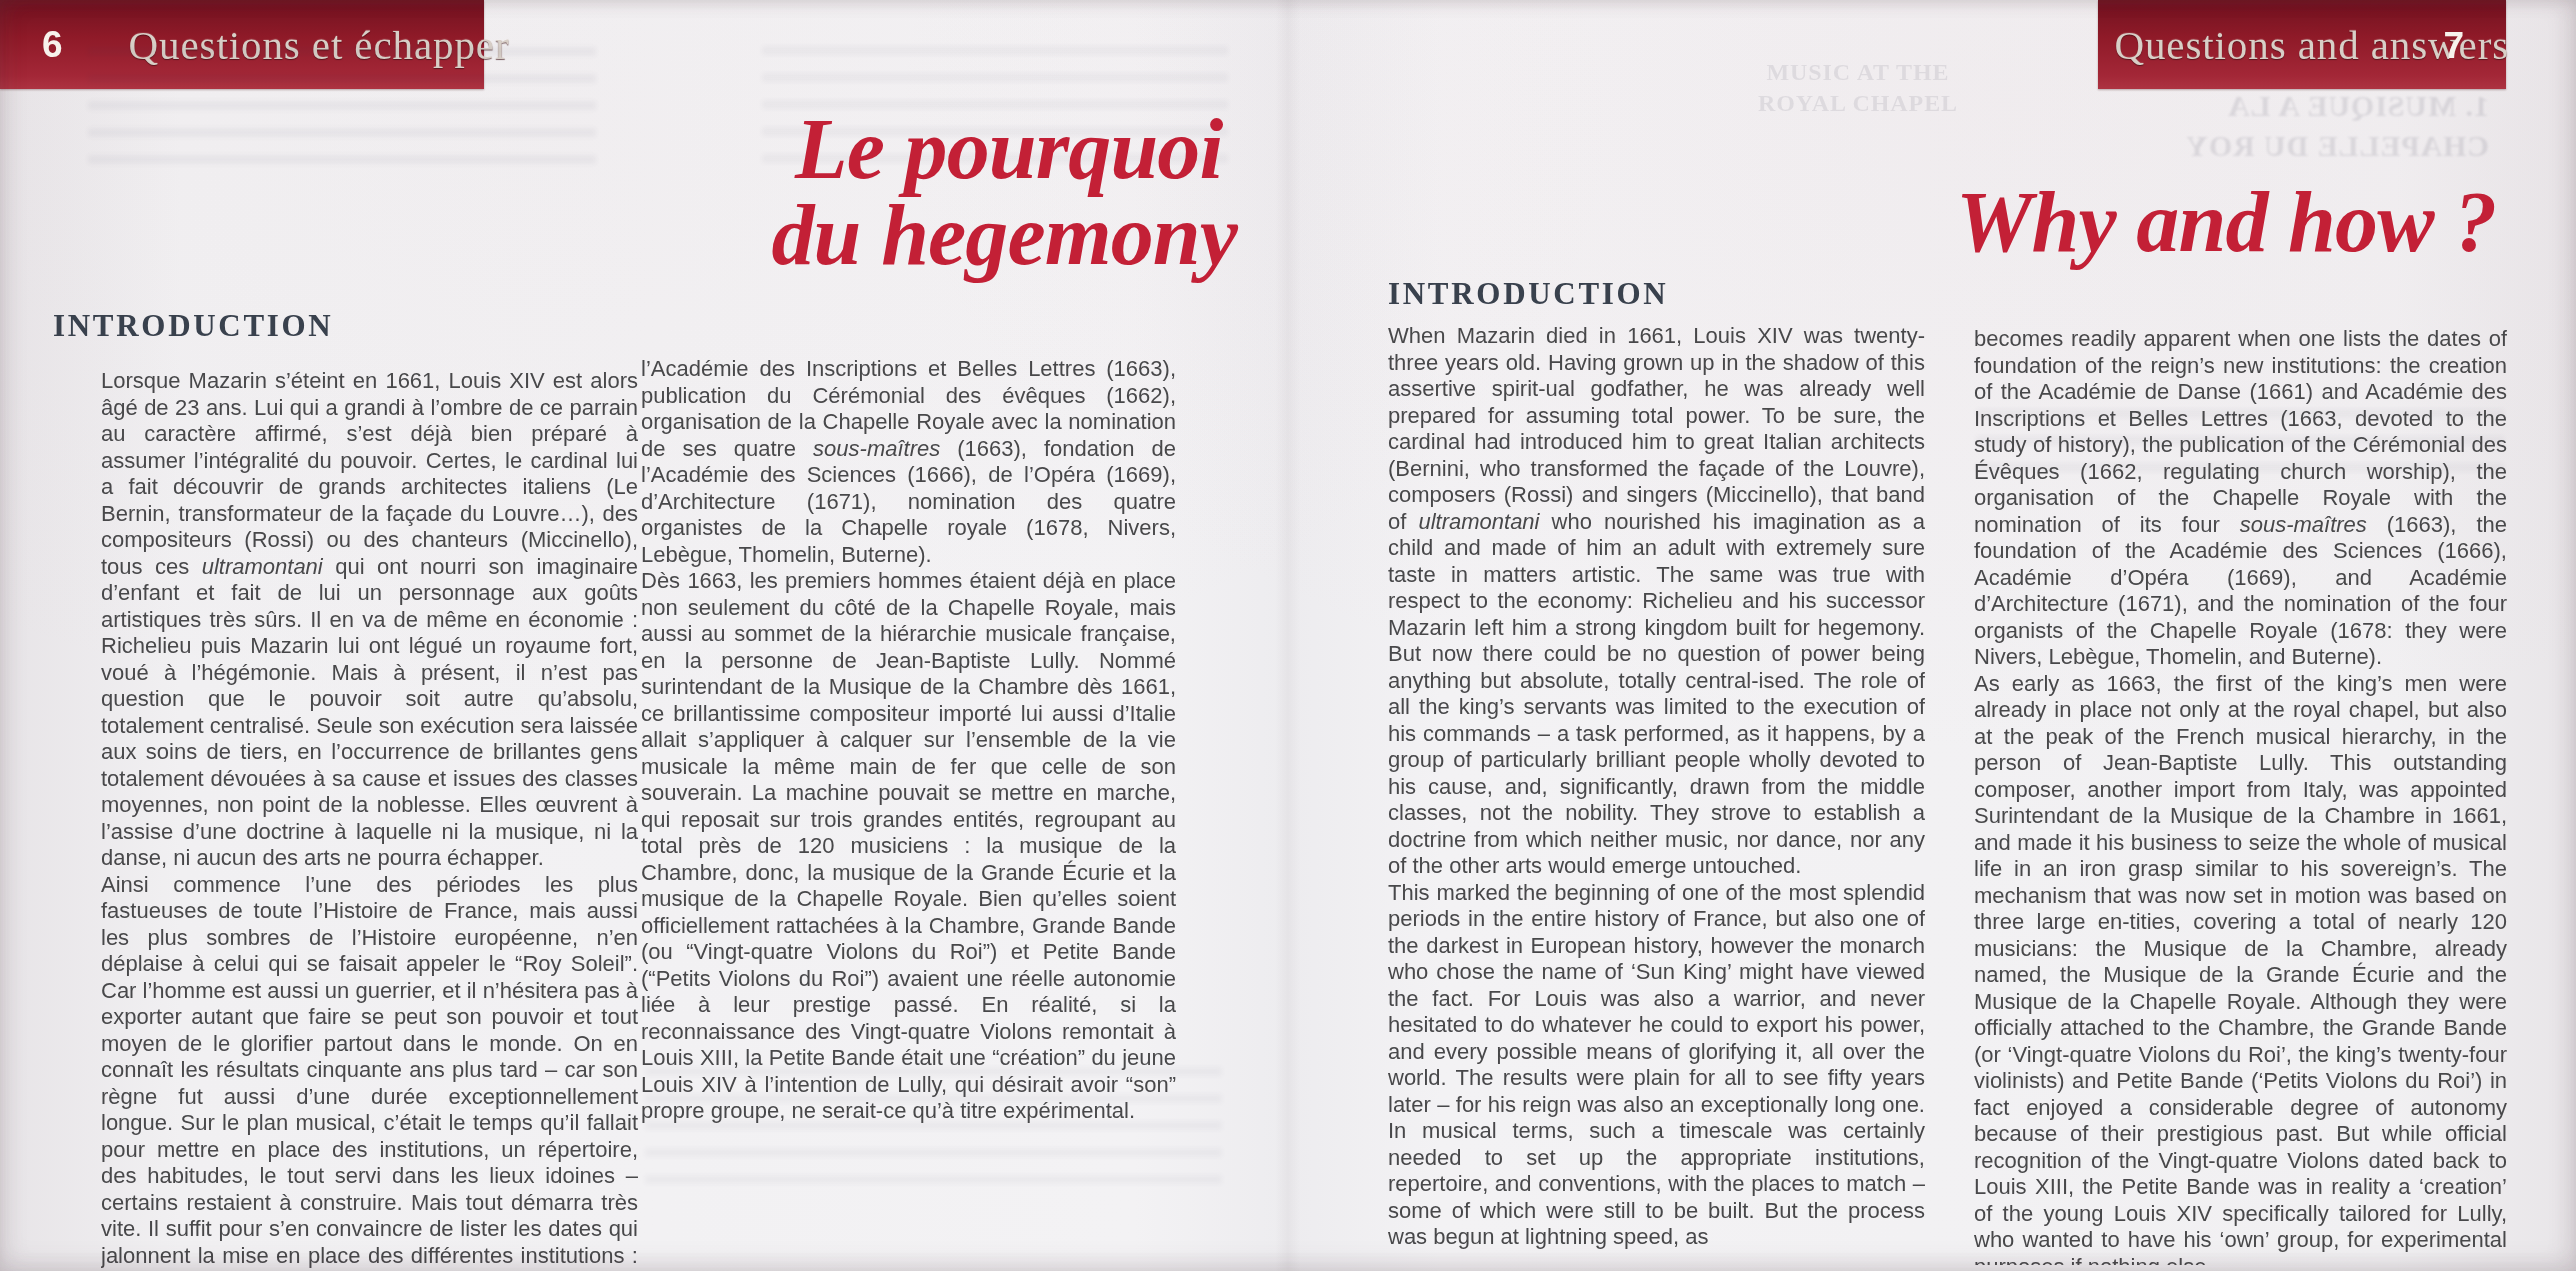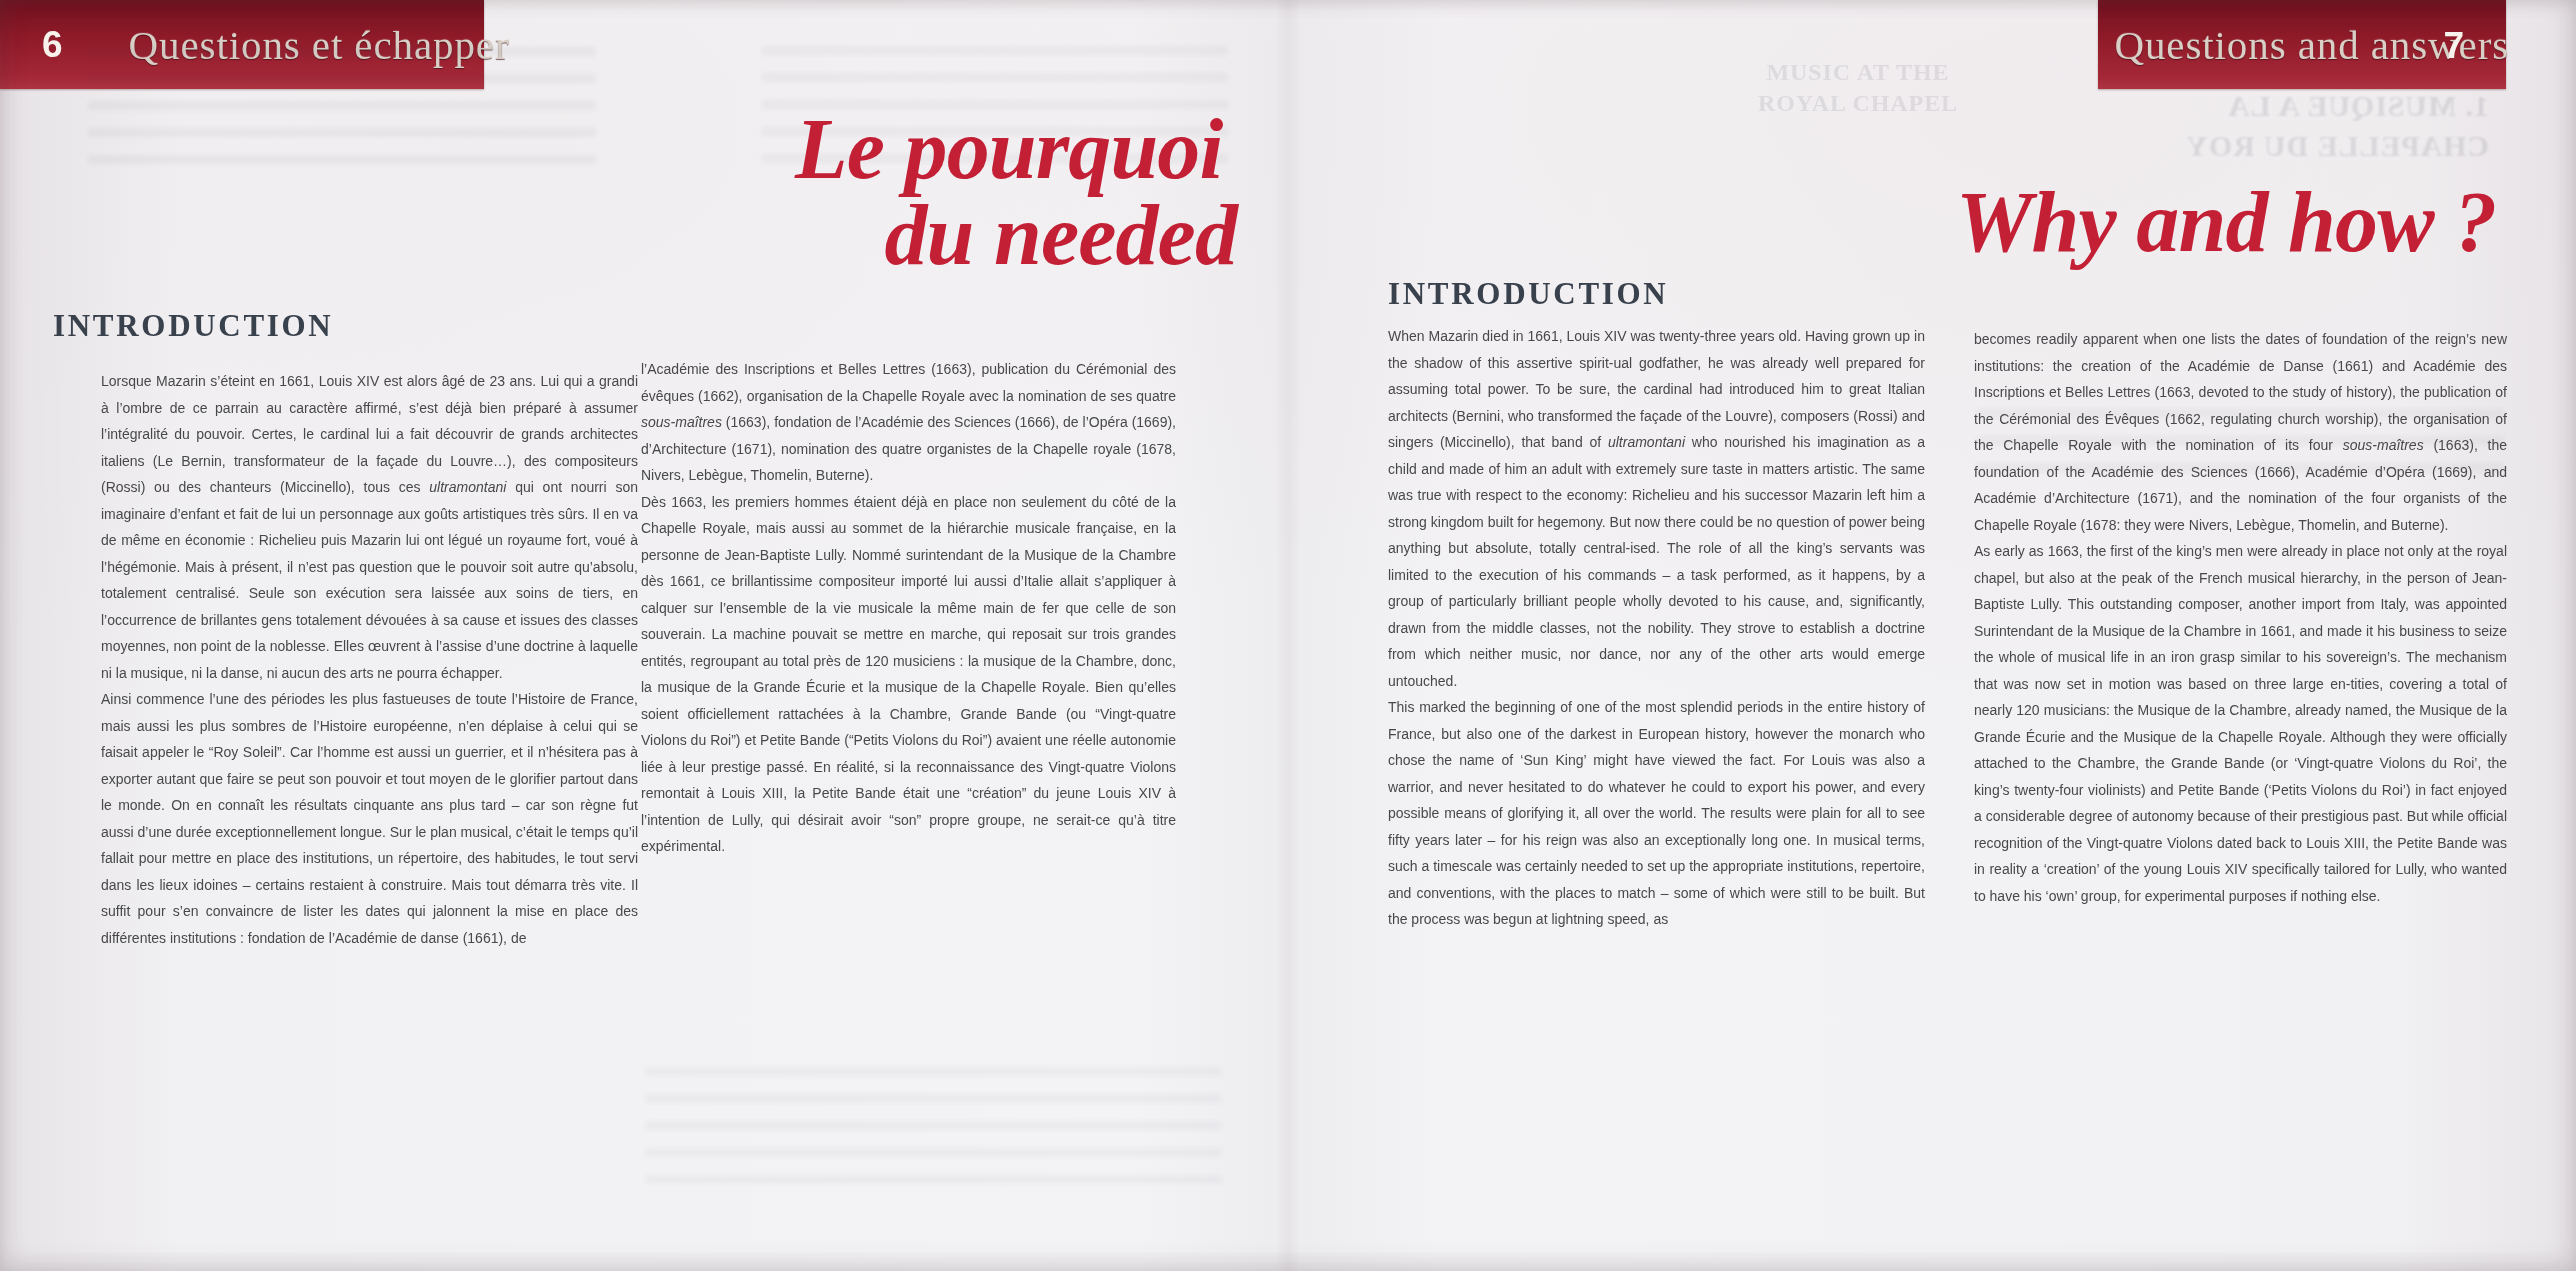--- a/index.html
+++ b/index.html
@@ -57,21 +57,21 @@
   .main-title-right{left:1956px;top:179px;white-space:nowrap;font-family:Liberation Serif, serif;}
   
   .section-heading{
     position:absolute;margin:0;color:var(--heading-color);
     font-family:"Liberation Serif", serif;font-size:31px;font-weight:700;
     letter-spacing:2.7px;line-height:1;
   }
   .heading-left{left:53px;top:310px;}
   .heading-right{left:1388px;top:278px;}
   
-  .col{position:absolute;color:var(--body-color);font-size:14px;line-height:26.5px;overflow:hidden;}
+  .col{position:absolute;color:var(--body-color);font-size:22px;line-height:26.5px;overflow:hidden;}
   .col p{margin:0;text-align:justify;}
   .col-l1{left:53px;top:368px;width:537px;height:906px;margin-left:48px;}
   .col-l2{left:641px;top:356px;width:535px;height:906px;}
   .col-r1{left:1388px;top:323px;width:537px;height:939px;}
   .col-r2{left:1974px;top:326px;width:533px;height:939px;}
   
   .ghost{position:absolute;color:#3c3c52;pointer-events:none;}
   .ghost-en{left:1721px;top:57px;width:274px;text-align:center;
     font-family:"Liberation Serif", serif;font-weight:700;font-size:24px;line-height:31px;
     letter-spacing:0.9px;opacity:.10;filter:blur(0.5px);}
@@ -95,21 +95,21 @@
       <span class="page-num">6</span>
       <span class="banner-title">Questions et échapper</span>
     </div>
 
     <div class="smudge smudge-a"></div>
     <div class="smudge smudge-b"></div>
     <div class="smudge smudge-c"></div>
 
     <div class="main-title main-title-left">
       <div class="tl1">Le pourquoi</div>
-      <div class="tl2">du needed</div>
+      <div class="tl2">du hegemony</div>
     </div>
 
     <h2 class="section-heading heading-left">INTRODUCTION</h2>
 
     <div class="col col-l1">
         <p>Lorsque Mazarin s’éteint en 1661, Louis XIV est alors âgé de 23 ans. Lui qui a grandi à l’ombre de ce parrain au caractère affirmé, s’est déjà bien préparé à assumer l’intégralité du pouvoir. Certes, le cardinal lui a fait découvrir de grands architectes italiens (Le Bernin, transformateur de la façade du Louvre…), des compositeurs (Rossi) ou des chanteurs (Miccinello), tous ces <i>ultramontani</i> qui ont nourri son imaginaire d’enfant et fait de lui un personnage aux goûts artistiques très sûrs. Il en va de même en économie : Richelieu puis Mazarin lui ont légué un royaume fort, voué à l’hégémonie. Mais à présent, il n’est pas question que le pouvoir soit autre qu’absolu, totalement centralisé. Seule son exécution sera laissée aux soins de tiers, en l’occurrence de brillantes gens totalement dévouées à sa cause et issues des classes moyennes, non point de la noblesse. Elles œuvrent à l’assise d’une doctrine à laquelle ni la musique, ni la danse, ni aucun des arts ne pourra échapper.</p>
         <p>Ainsi commence l’une des périodes les plus fastueuses de toute l’Histoire de France, mais aussi les plus sombres de l’Histoire européenne, n’en déplaise à celui qui se faisait appeler le “Roy Soleil”. Car l’homme est aussi un guerrier, et il n’hésitera pas à exporter autant que faire se peut son pouvoir et tout moyen de le glorifier partout dans le monde. On en connaît les résultats cinquante ans plus tard – car son règne fut aussi d’une durée exceptionnellement longue. Sur le plan musical, c’était le temps qu’il fallait pour mettre en place des institutions, un répertoire, des habitudes, le tout servi dans les lieux idoines – certains restaient à construire. Mais tout démarra très vite. Il suffit pour s’en convaincre de lister les dates qui jalonnent la mise en place des différentes institutions : fondation de l’Académie de danse (1661), de</p>
       </div>
     <div class="col col-l2">
         <p>l’Académie des Inscriptions et Belles Lettres (1663), publication du Cérémonial des évêques (1662), organisation de la Chapelle Royale avec la nomination de ses quatre <i>sous-maîtres</i> (1663), fondation de l’Académie des Sciences (1666), de l’Opéra (1669), d’Architecture (1671), nomination des quatre organistes de la Chapelle royale (1678, Nivers, Lebègue, Thomelin, Buterne).</p>

